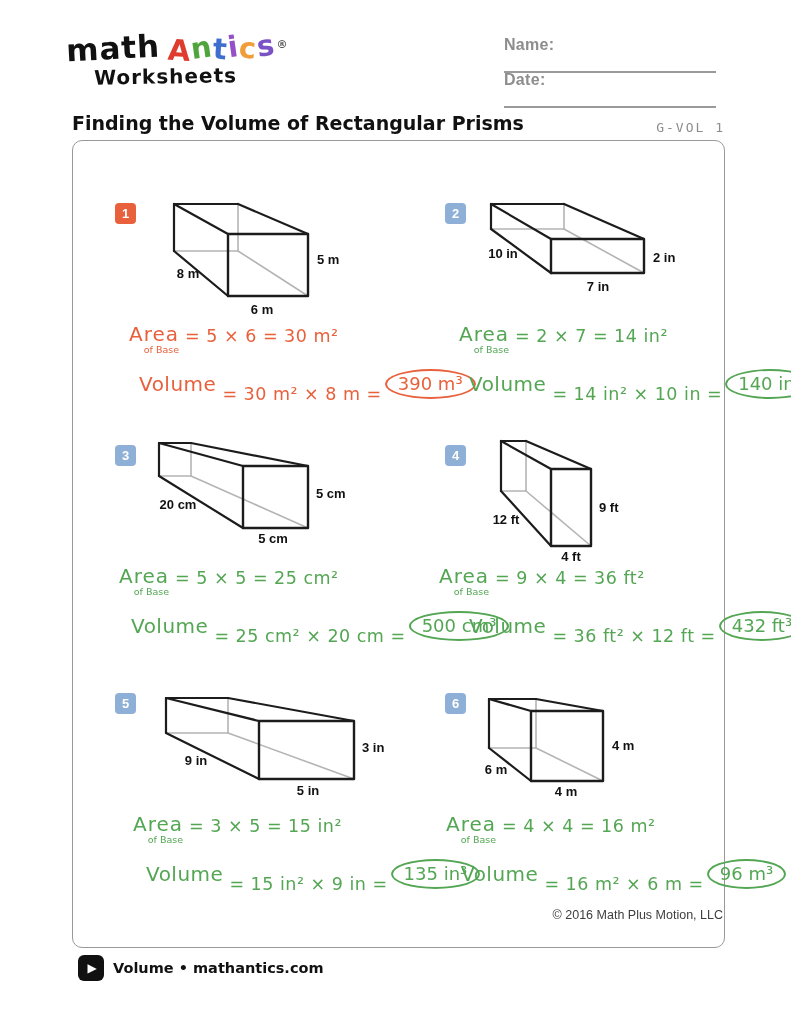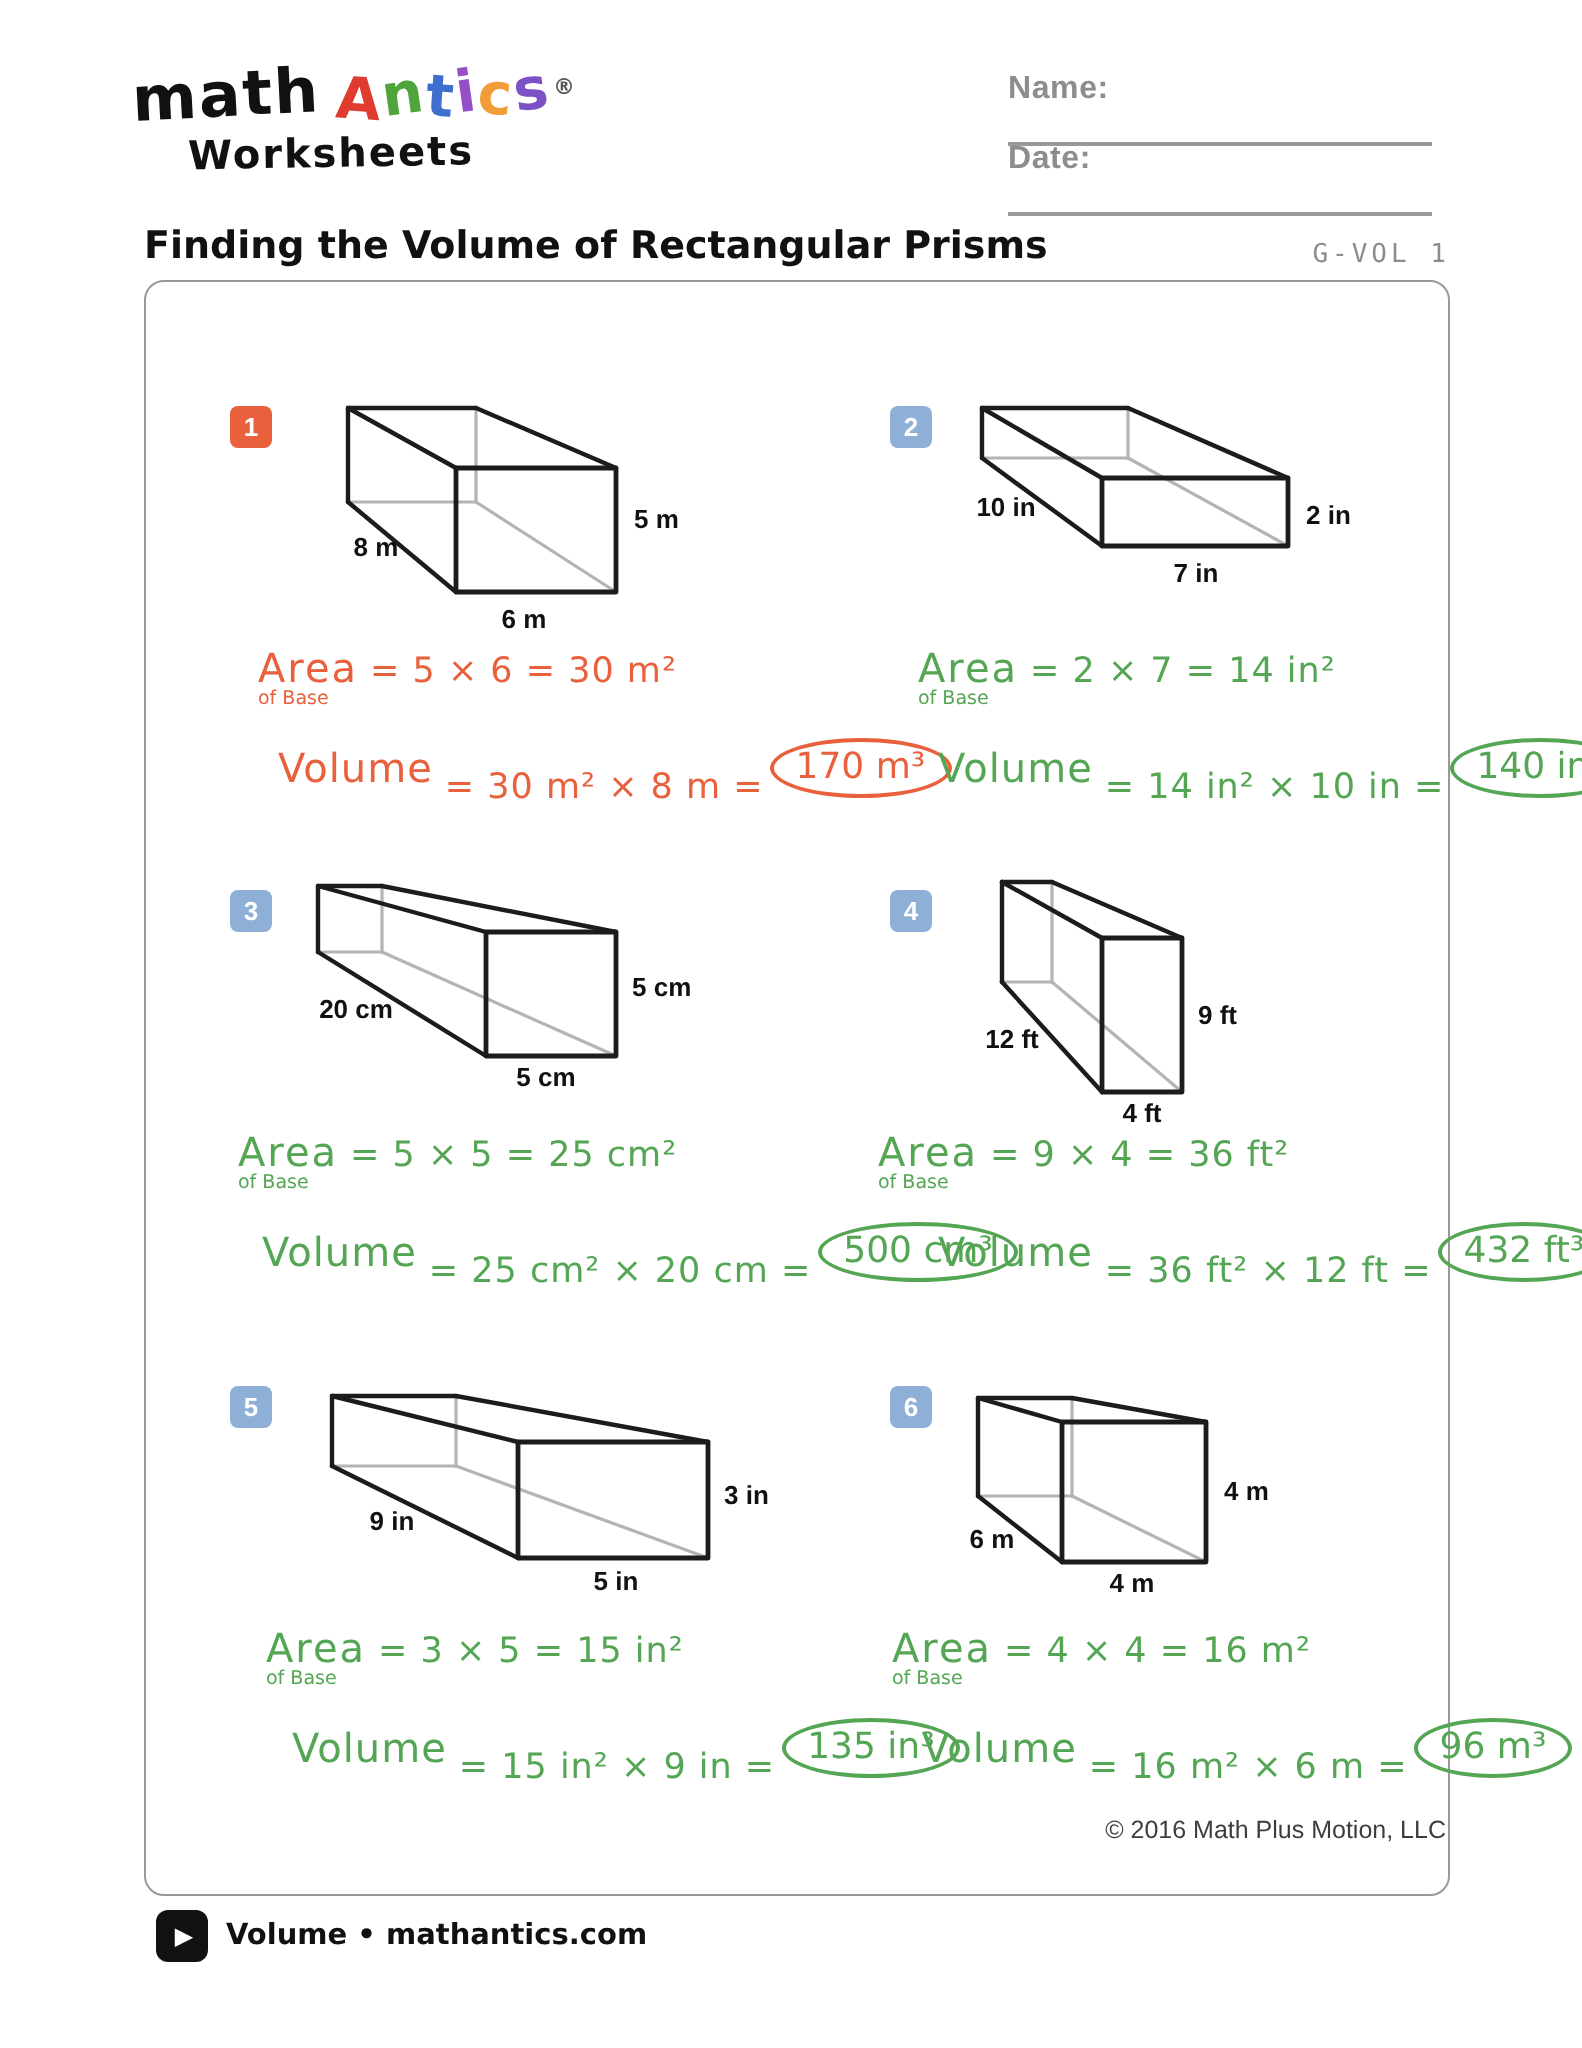--- a/index.html
+++ b/index.html
@@ -32,21 +32,21 @@
   
   .cell { position:absolute; width:316px; height:238px; }
   .badge {
     position:absolute; left:24px; top:7px; width:21px; height:21px; border-radius:4px;
     color:#fff; font-weight:bold; font-size:13px; display:flex; align-items:center; justify-content:center;
   }
   .badge.orange { background:#e8613c; }
   .badge.blue   { background:#8fb0d6; }
   .prism { position:absolute; left:0; top:0; }
   .prism text { font-family:"Liberation Sans", sans-serif; font-weight:bold; font-size:13px; fill:#111; }
-  .work { position:absolute; inset:0; font-family:"DejaVu Sans", sans-serif; }
+  .work { position:absolute; inset:0; font-family:"DejaVu Sans", sans-serif;text-align:right; }
   .ink-orange { color:#e8613c; }
   .ink-green  { color:#54a654; }
   .area-line { position:absolute; left:38px; top:128px; display:flex; align-items:flex-start; white-space:nowrap; }
   .aword { display:inline-flex; flex-direction:column; line-height:1; margin-right:6px; }
   .aword .big { font-size:20px; letter-spacing:1px; }
   .aword small { font-size:9.5px; margin-top:1px; }
   .area-formula { font-size:17.5px; padding-top:2px; letter-spacing:0.5px; }
   .vol-line { position:absolute; left:8px; top:168px; display:flex; align-items:center; white-space:nowrap; }
   .vword { font-size:20px; letter-spacing:0.5px; margin-right:6px;margin-left:40px; }
   .vol-formula { font-size:17.5px; letter-spacing:0.5px;margin-top:20px; }
@@ -102,21 +102,21 @@
         <div class="area-line">
           <span class="aword">
               <span class="big">Area</span>
               <small>of Base</small>
             </span>
           <span class="area-formula">= 5 × 6  =  30 m²</span>
         </div>
         <div class="vol-line">
           <span class="vword">Volume</span>
           <span class="vol-formula">=  30 m² × 8 m =</span>
-          <span class="circled">170 m³</span>
+          <span class="circled">390 m³</span>
         </div>
       </div>
     </div>
 
     <div class="cell" style="left:348px; top:55px;">
       <div class="badge blue">2</div>
       <svg class="prism" width="316" height="125">
         <line x1="70" y1="33" x2="143" y2="33" stroke="#b4b4b4" stroke-width="1.6" stroke-linecap="round"></line>
           <line x1="143" y1="8" x2="143" y2="33" stroke="#b4b4b4" stroke-width="1.6" stroke-linecap="round"></line>
           <line x1="143" y1="33" x2="223" y2="77" stroke="#b4b4b4" stroke-width="1.6" stroke-linecap="round"></line>

